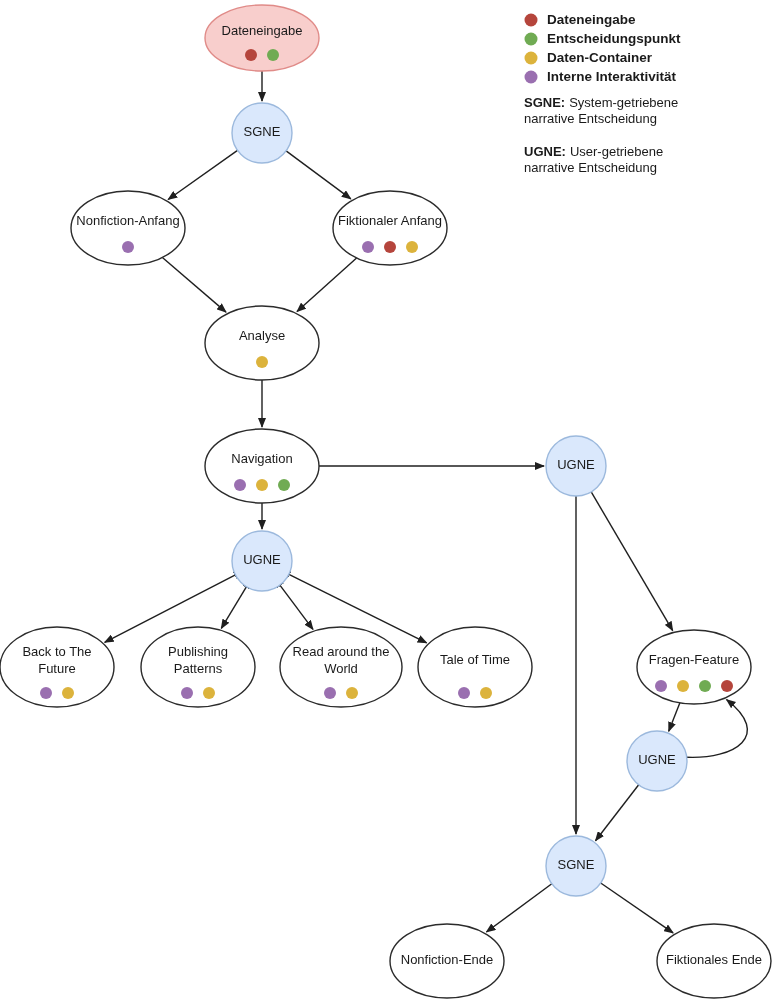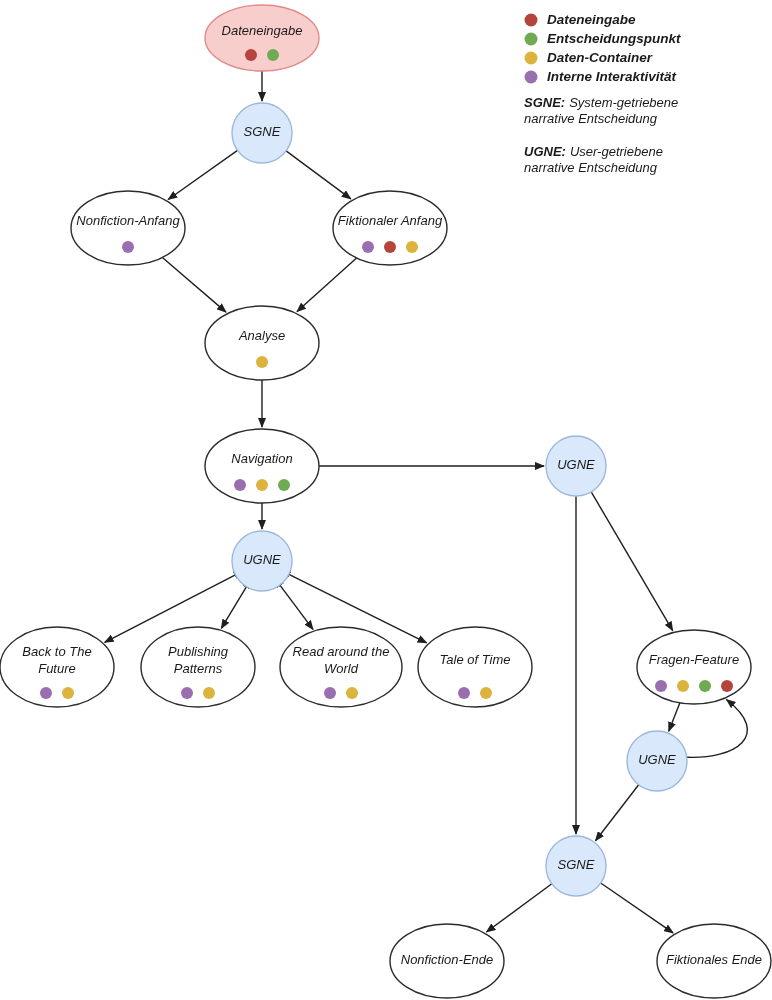--- a/index.html
+++ b/index.html
@@ -14,21 +14,20 @@
     position: relative;
     overflow: hidden;
     font-family: "Liberation Sans", sans-serif;
     -webkit-font-smoothing: antialiased;
   }
   #diagram-root {
     position: absolute;
     left: 0; top: 0;
     width: 680px;
     height: 1000px;
-    font-style: italic;
   }
   svg.canvas {
     position: absolute;
     left: 0; top: 0;
     width: 772px;
     height: 1000px;
     display: block;
   }
   text {
     font-family: "Liberation Sans", sans-serif;

